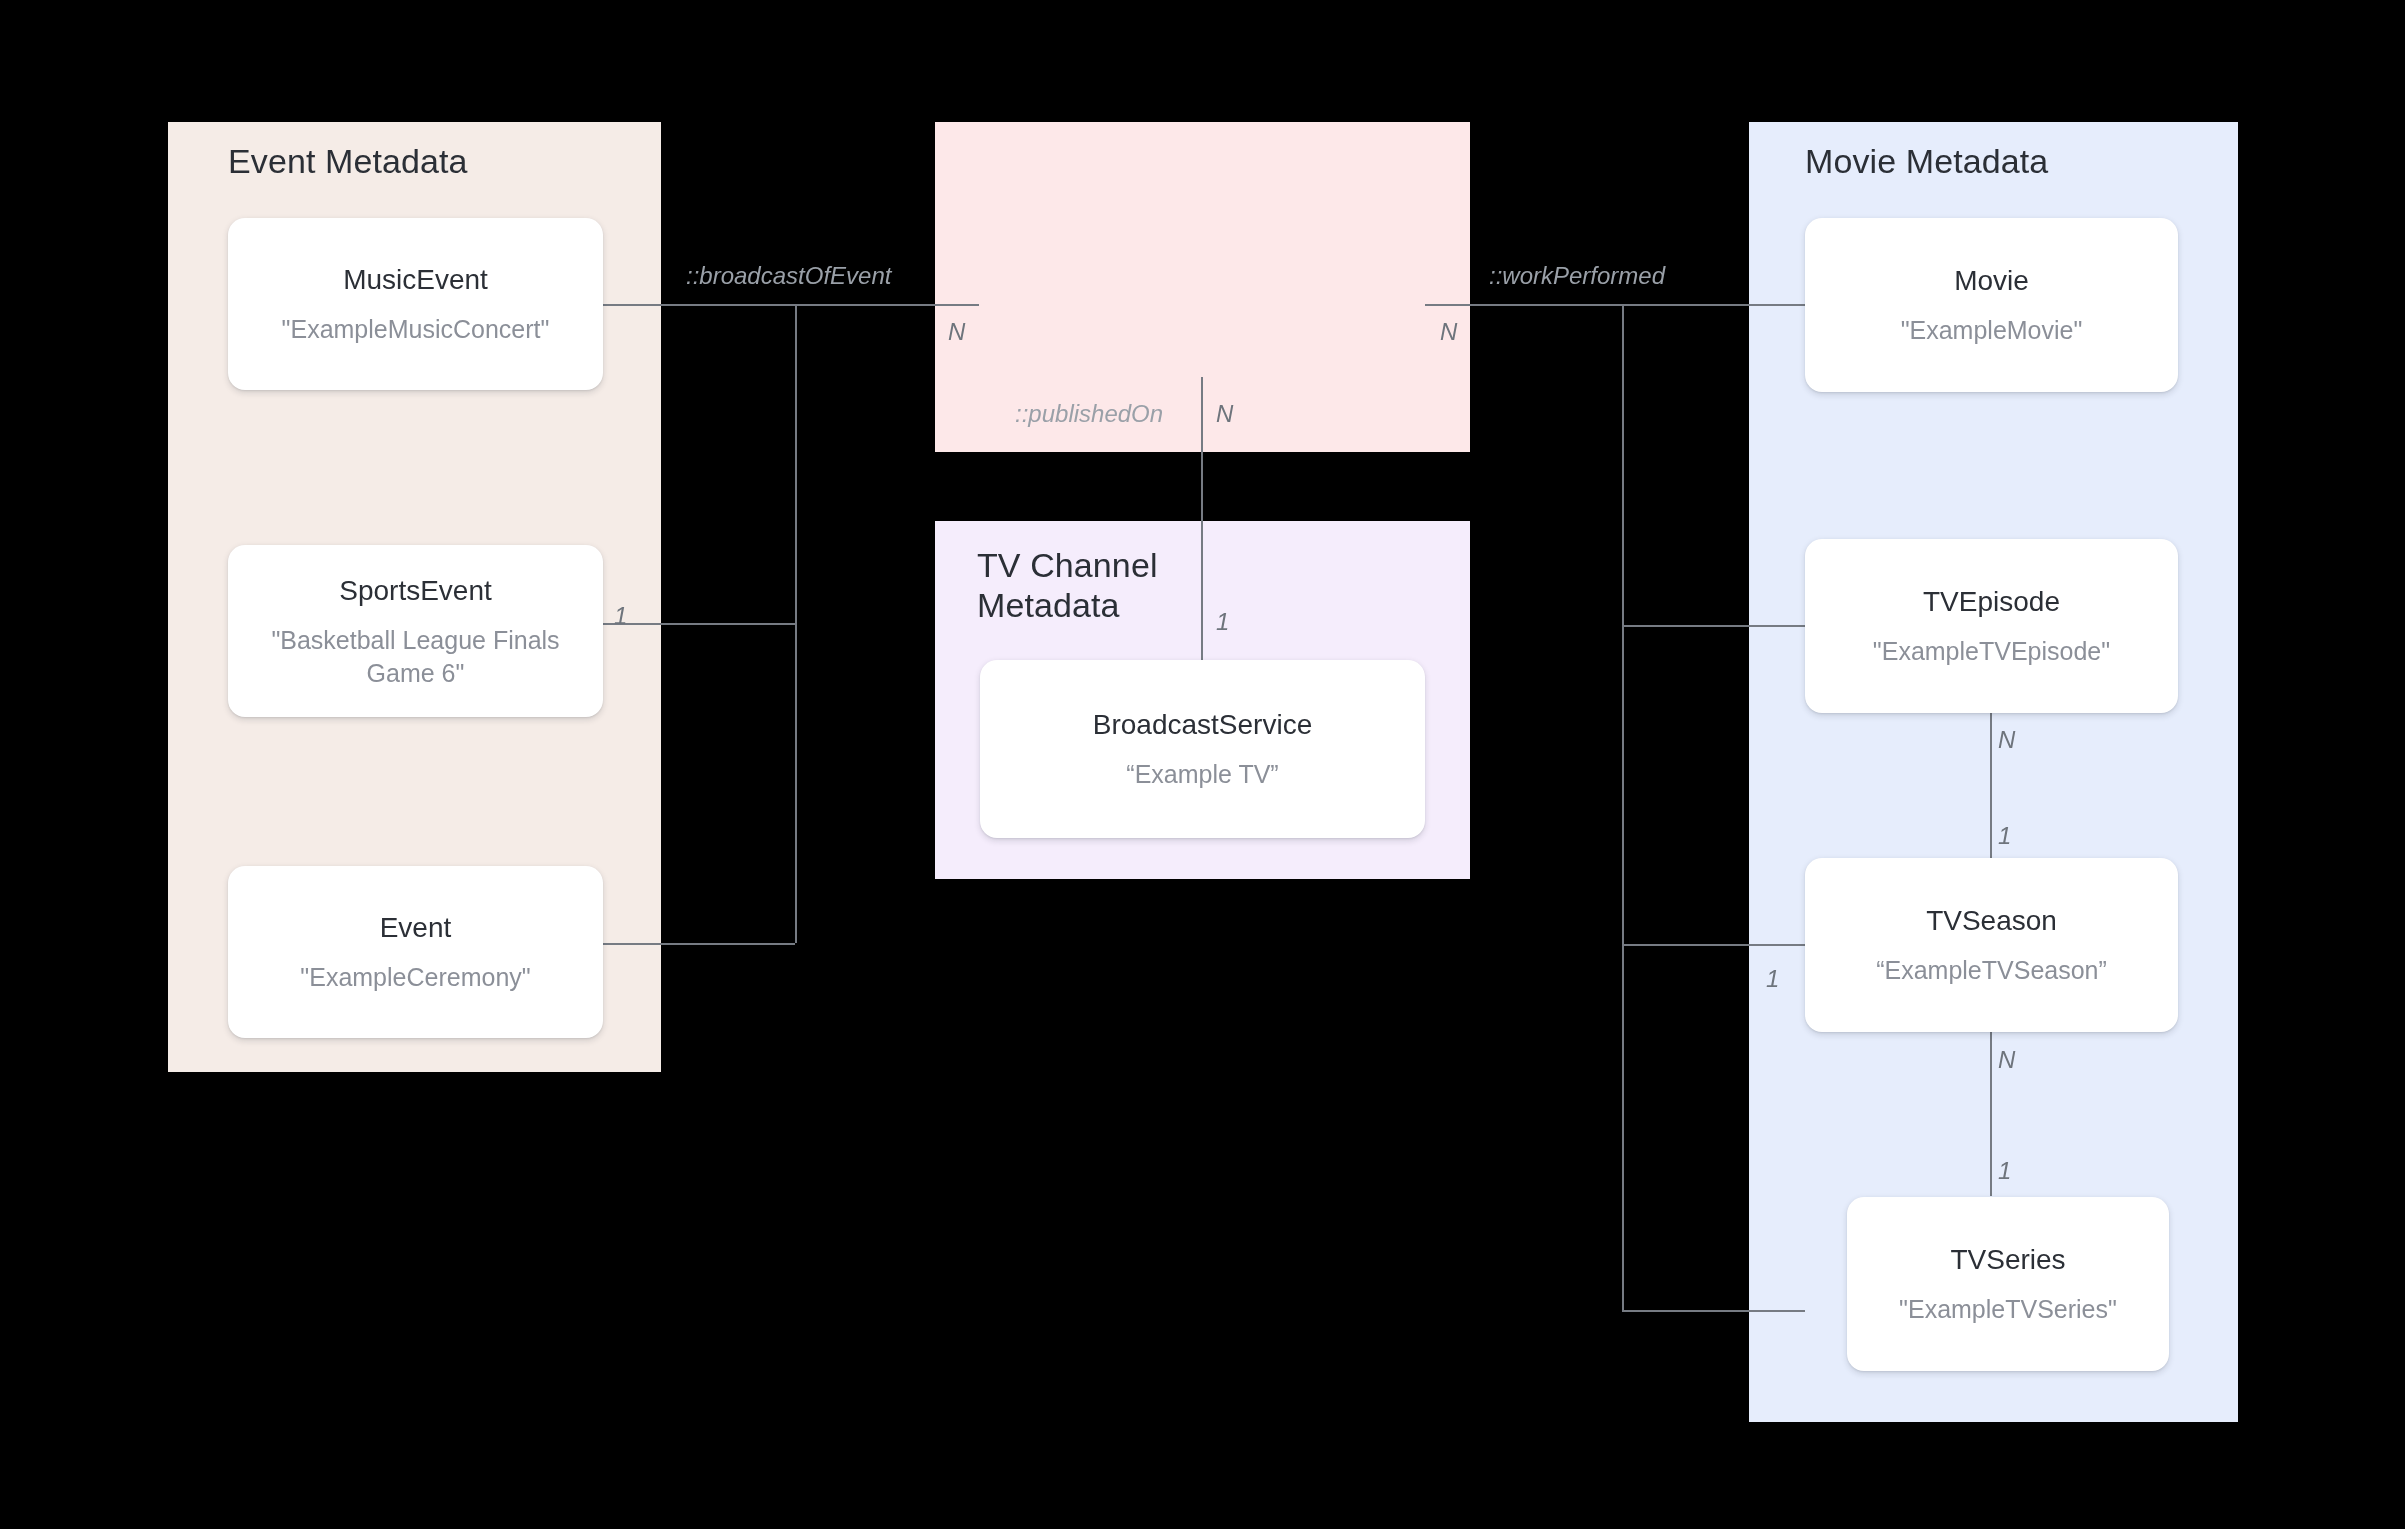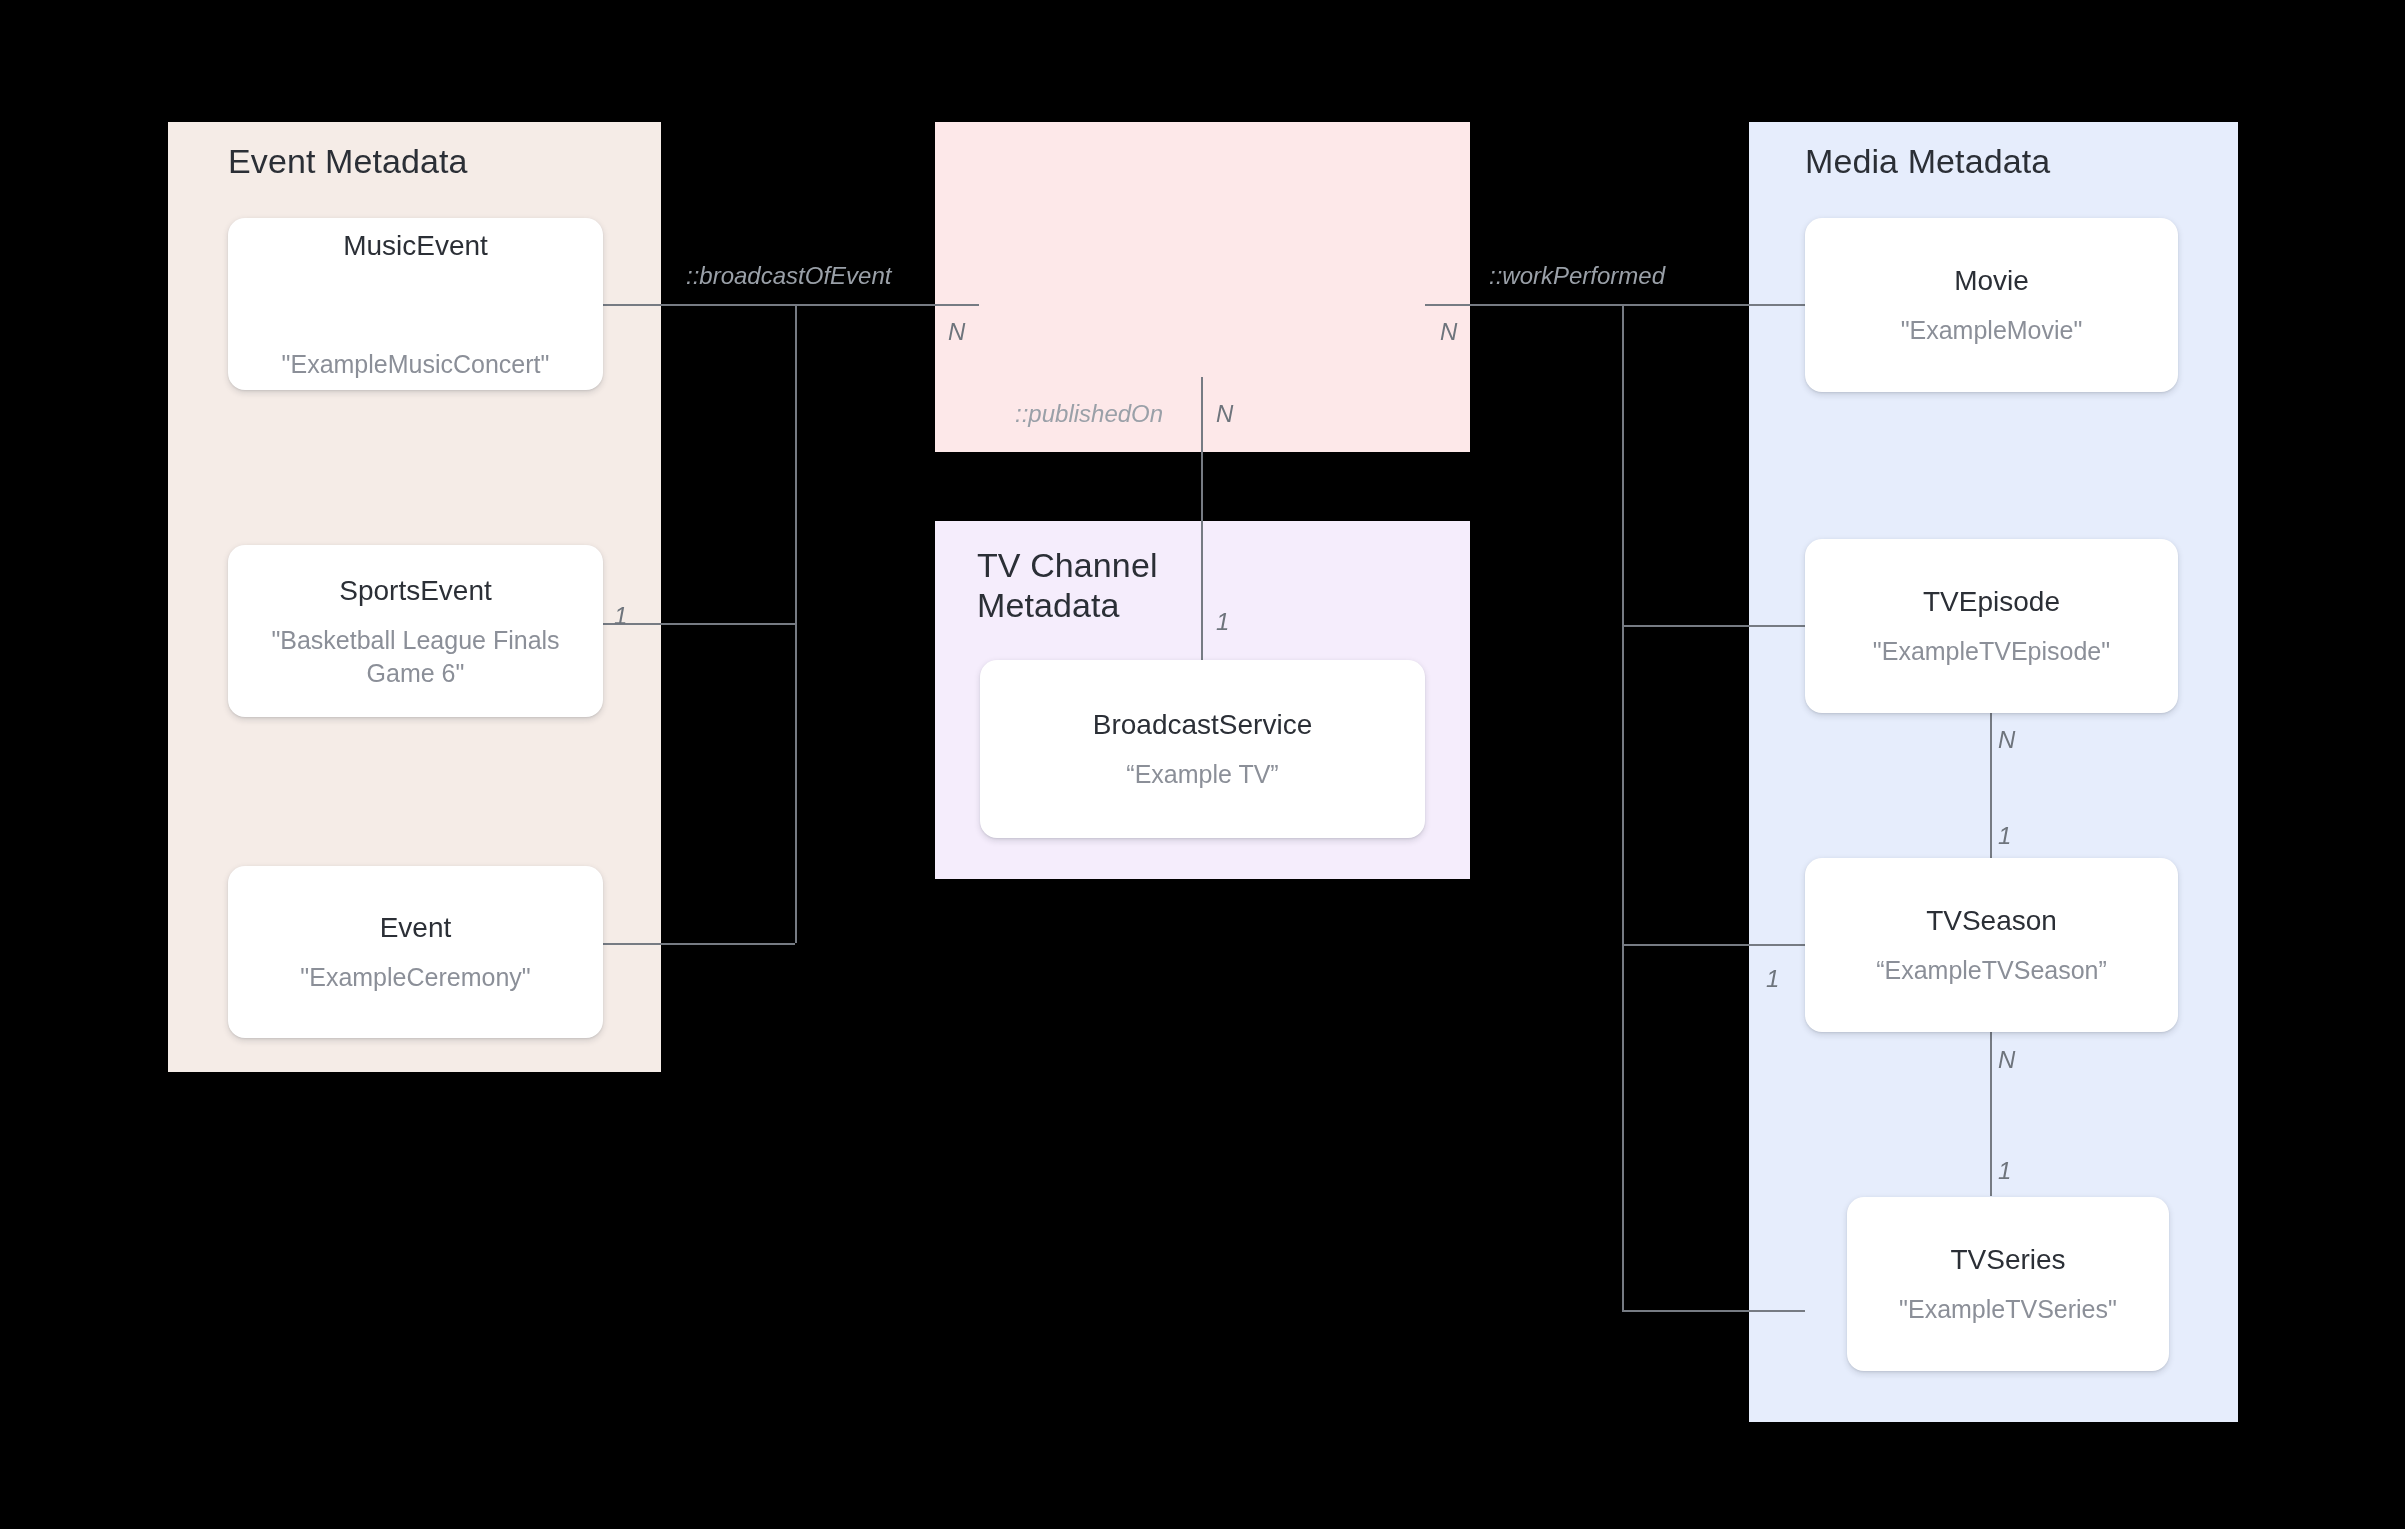--- a/index.html
+++ b/index.html
@@ -39,41 +39,41 @@
   <div class="panel" style="left:168px;top:122px;width:493px;height:950px;background:#F5ECE7;"></div>
   <div class="panel-title" style="left:228px;top:141px;width:421px;">Event Metadata</div>
 
   <div class="panel" style="left:935px;top:122px;width:535px;height:330px;background:#FDE8E9;"></div>
 
   <div class="panel" style="left:935px;top:521px;width:535px;height:358px;background:#F5EDFC;"></div>
   <div class="panel-title" style="left:977px;top:545px;width:239px;">TV Channel
 Metadata</div>
 
   <div class="panel" style="left:1749px;top:122px;width:489px;height:1300px;background:#E6EDFC;"></div>
-  <div class="panel-title" style="left:1805px;top:141px;width:421px;">Media Metadata</div>
+  <div class="panel-title" style="left:1805px;top:141px;width:421px;">Movie Metadata</div>
 
   <div class="ln lh" style="left:602px;top:304px;width:193px;"></div>
   <div class="ln lv" style="left:795px;top:304px;height:639px;"></div>
   <div class="ln lh" style="left:602px;top:623px;width:193px;"></div>
   <div class="ln lh" style="left:602px;top:943px;width:193px;"></div>
   <div class="ln lh" style="left:795px;top:304px;width:184px;"></div>
 
   <div class="ln lv" style="left:1201px;top:377px;height:283px;"></div>
 
   <div class="ln lh" style="left:1425px;top:304px;width:197px;"></div>
   <div class="ln lv" style="left:1622px;top:304px;height:1006px;"></div>
   <div class="ln lh" style="left:1622px;top:304px;width:183px;"></div>
   <div class="ln lh" style="left:1622px;top:625px;width:183px;"></div>
   <div class="ln lh" style="left:1622px;top:944px;width:183px;"></div>
   <div class="ln lh" style="left:1622px;top:1310px;width:183px;"></div>
 
   <div class="ln lv" style="left:1990px;top:713px;height:145px;"></div>
   <div class="ln lv" style="left:1990px;top:1032px;height:164px;"></div>
 
-  <div class="card" style="left:228px;top:218px;width:375px;height:172px;justify-content:space-between;">
+  <div class="card" style="left:228px;top:218px;width:375px;height:172px;">
     <div class="cname">MusicEvent</div>
     <div class="cval">"ExampleMusicConcert"</div>
   </div>
 
   <div class="card" style="left:228px;top:545px;width:375px;height:172px;">
     <div class="cname">SportsEvent</div>
     <div class="cval">"Basketball League Finals Game 6"</div>
   </div>
 
   <div class="card" style="left:228px;top:866px;width:375px;height:172px;">

